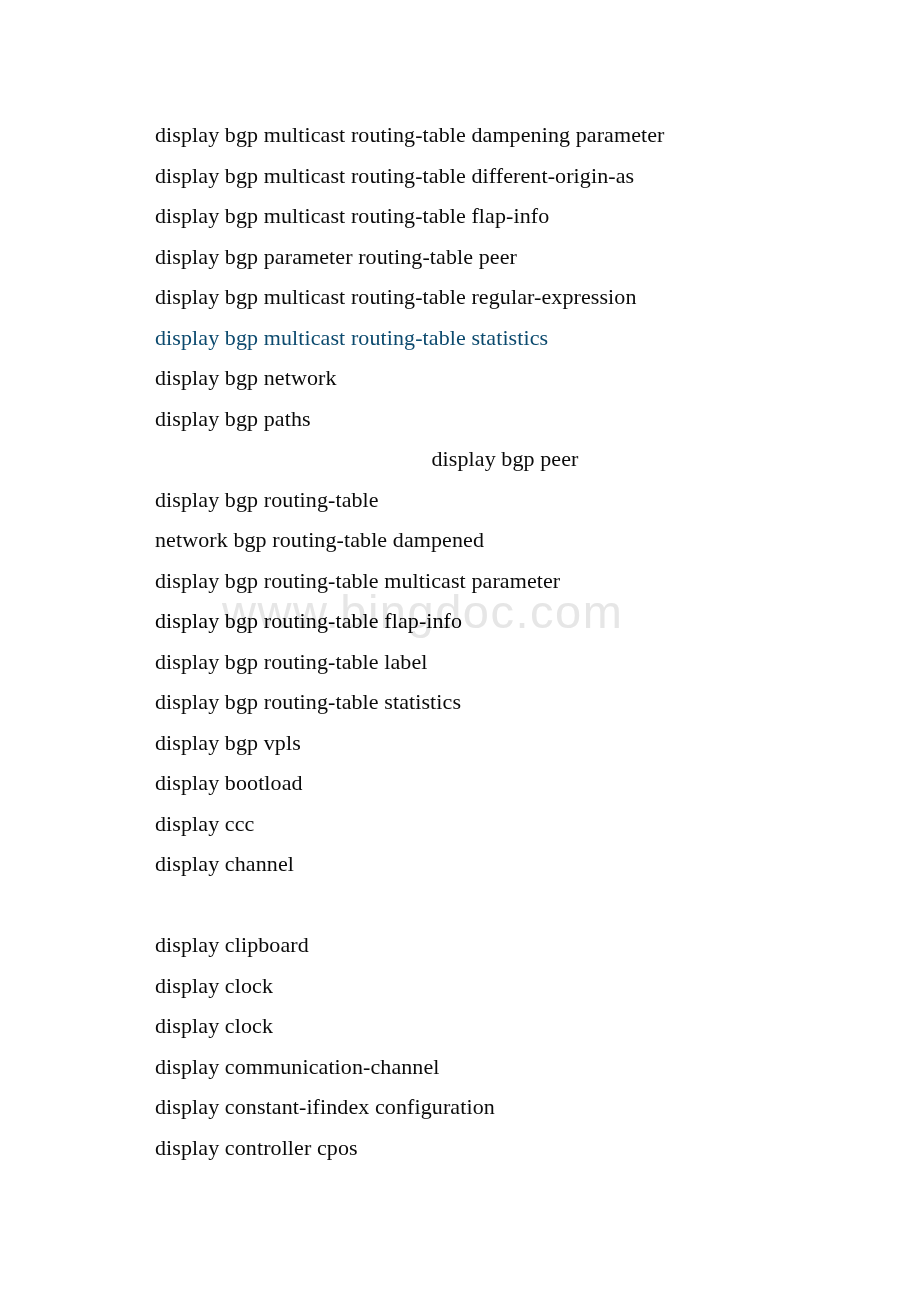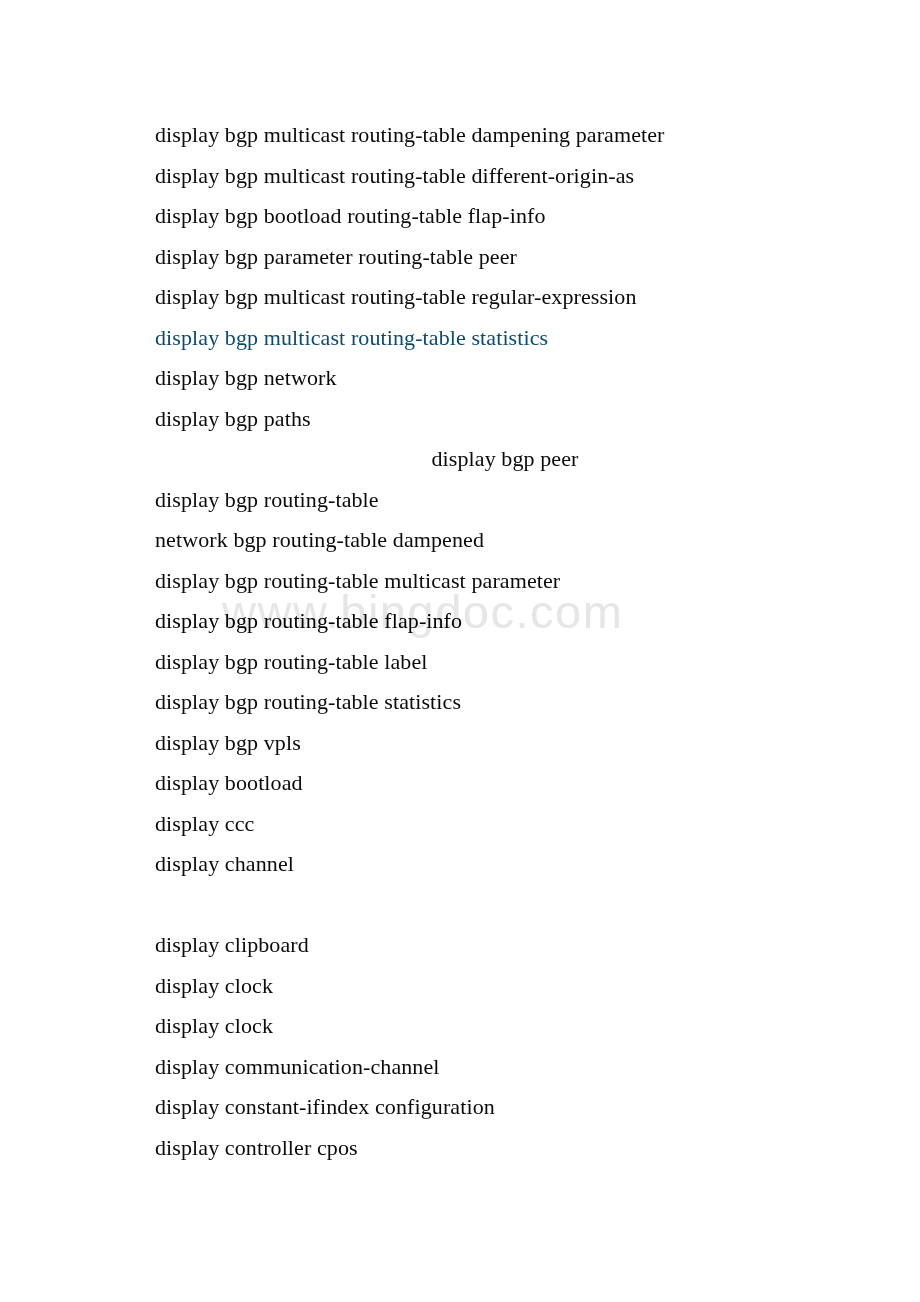--- a/index.html
+++ b/index.html
@@ -58,21 +58,21 @@
 </head>
 <body>
 
 <div id="page" style="background: rgb(255, 255, 255);">
 
   <div id="watermark" style="color: rgb(230, 230, 230);">www.bingdoc.com</div>
 
   <div id="command-list">
       <div class="cmd-line" style="color: rgb(10, 10, 10);">display bgp multicast routing-table dampening parameter</div>
       <div class="cmd-line" style="color: rgb(10, 10, 10);">display bgp multicast routing-table different-origin-as</div>
-      <div class="cmd-line" style="color: rgb(10, 10, 10);">display bgp bootload routing-table flap-info</div>
+      <div class="cmd-line" style="color: rgb(10, 10, 10);">display bgp multicast routing-table flap-info</div>
       <div class="cmd-line" style="color: rgb(10, 10, 10);">display bgp parameter routing-table peer</div>
       <div class="cmd-line" style="color: rgb(10, 10, 10);">display bgp multicast routing-table regular-expression</div>
       <div class="cmd-line" style="color: #0c4a6e;">display bgp multicast routing-table statistics</div>
       <div class="cmd-line" style="color: rgb(10, 10, 10);">display bgp network</div>
       <div class="cmd-line" style="color: rgb(10, 10, 10);">display bgp paths</div>
       <div class="cmd-line" style="color: rgb(10, 10, 10); text-align: center;">display bgp peer</div>
       <div class="cmd-line" style="color: rgb(10, 10, 10);">display bgp routing-table</div>
       <div class="cmd-line" style="color: rgb(10, 10, 10);">network bgp routing-table dampened</div>
       <div class="cmd-line" style="color: rgb(10, 10, 10);">display bgp routing-table multicast parameter</div>
       <div class="cmd-line" style="color: #000000;">display bgp routing-table flap-info</div>

